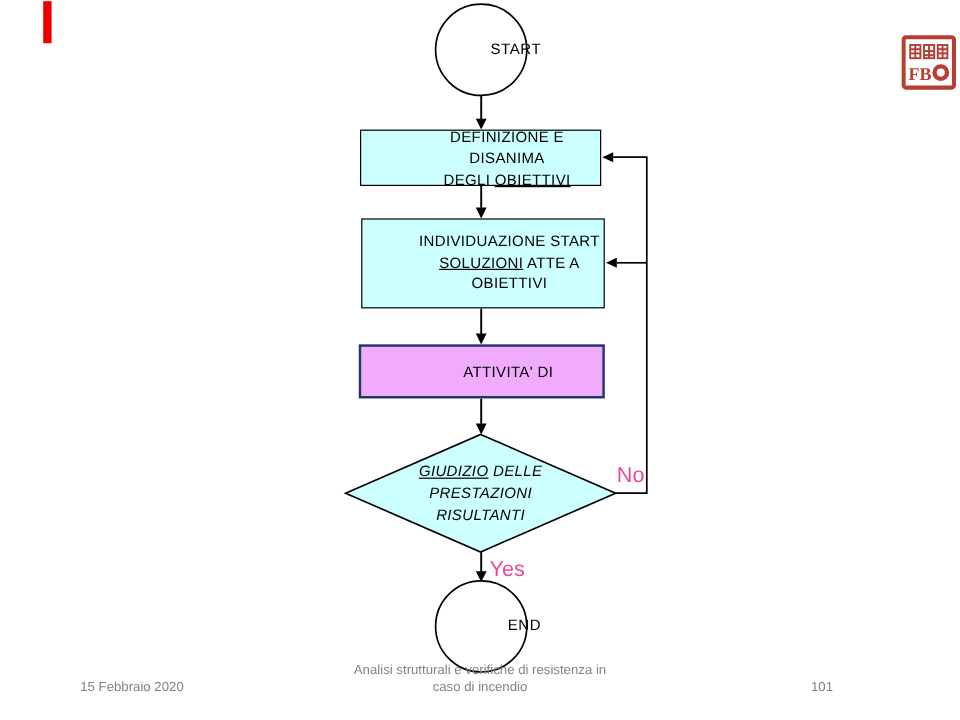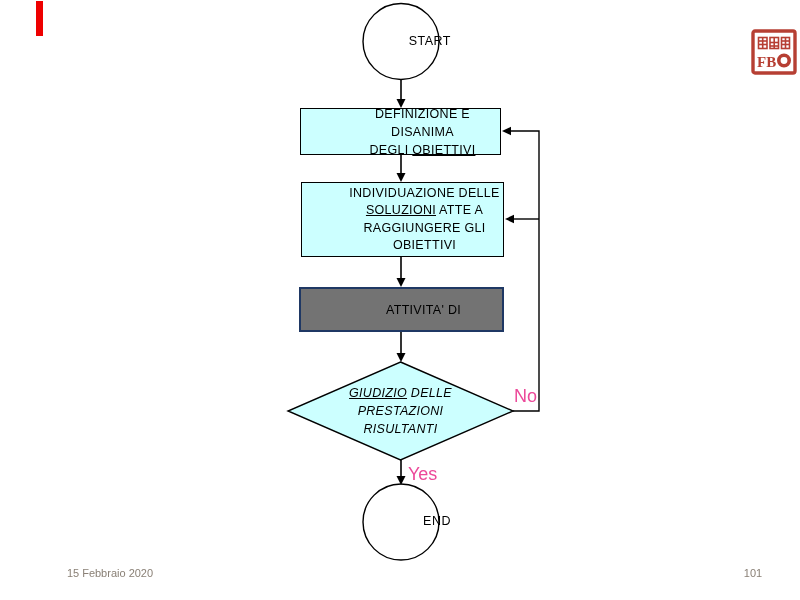--- a/index.html
+++ b/index.html
@@ -37,21 +37,21 @@
     align-items: center;
     text-align: center;
     font-size: 12.5px;
     line-height: 18px;
     letter-spacing: 0.3px;
     padding-left: 44px;
   }
   .box1 { left: 300px; top: 108px; width: 201px; height: 47px; }
   .box2 { left: 301px; top: 182px; width: 203px; height: 75px; line-height: 17.5px; }
   .box3 { left: 299px; top: 287px; width: 205px; height: 45px;
-          background: #737373; border: 2px solid #1f3864; }
+          background: #f0abfc; border: 2px solid #1f3864; }
   .diamond-text {
     position: absolute;
     left: 300px; top: 384px; width: 201px;
     text-align: center;
     font-size: 12.5px;
     line-height: 18px;
     letter-spacing: 0.3px;
     font-style: italic;
   }
   .u { text-decoration: underline; }
@@ -65,21 +65,21 @@
   .footer-text {
     position: absolute;
     font-size: 11px;
     color: #8a8076;
     z-index: 5;
     text-align: center;
     line-height: 14px;
   }
   .footer-date  { left: 30px;  top: 566px; width: 160px; }
   .footer-title { left: 260px; top: 552px; width: 280px; }
-  .footer-page  { left: 718px; top: 566px; width: 70px; }
+  .footer-page  { left: 650px; top: 566px; width: 70px; }
   .stamp { position: absolute; left: 751px; top: 29px; }
 </style>
 </head>
 <body>
 
 <div class="slide">
 
   <div class="red-bar"></div>
 
   <svg class="flow" width="800" height="600" viewBox="0 0 800 600">
@@ -111,23 +111,22 @@
   </svg>
 
   <div class="node-label" style="left:351px; top:34px; width:100px;">START</div>
 
   <div class="box box1">
     <div><span>DEFINIZIONE E DISANIMA</span></div>
     <div><span>DEGLI </span><span class="u">OBIETTIVI</span></div>
   </div>
 
   <div class="box box2">
-    <div><span>INDIVIDUAZIONE DELLE</span></div>
+    <div><span>INDIVIDUAZIONE START</span></div>
     <div><span class="u">SOLUZIONI</span><span> ATTE A</span></div>
-    <div><span>RAGGIUNGERE GLI</span></div>
     <div><span>OBIETTIVI</span></div>
   </div>
 
   <div class="box box3">
     <div><span>ATTIVITA' DI</span></div>
   </div>
 
   <div class="diamond-text">
     <div><span class="u">GIUDIZIO</span><span> DELLE</span></div>
     <div><span>PRESTAZIONI</span></div>
@@ -157,15 +156,19 @@
         <line x1="34.5" y1="8.5" x2="34.5" y2="19.5"></line>
         <line x1="30.5" y1="15.5" x2="38.5" y2="15.5"></line>
       </g>
 
       <circle cx="33" cy="31.5" r="5.2" stroke-width="3.6"></circle>
     </g>
     <text x="6" y="38" font-family="'Liberation Serif', serif" font-weight="bold" font-size="15" fill="#af2b1e" opacity="0.9">FB</text>
   </svg>
 
   <div class="footer-text footer-date">15 Febbraio 2020</div>
+  <div class="footer-text footer-title">
+    <div>Analisi strutturali e verifiche di resistenza in</div>
+    <div>caso di incendio</div>
+  </div>
   <div class="footer-text footer-page">101</div>
 
 </div>
 
 </body></html>

